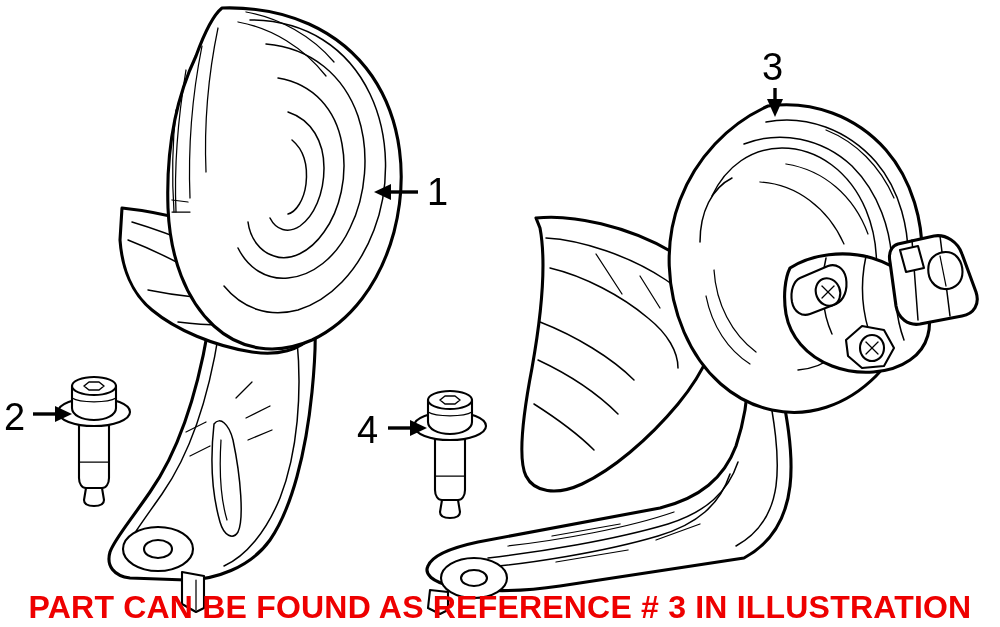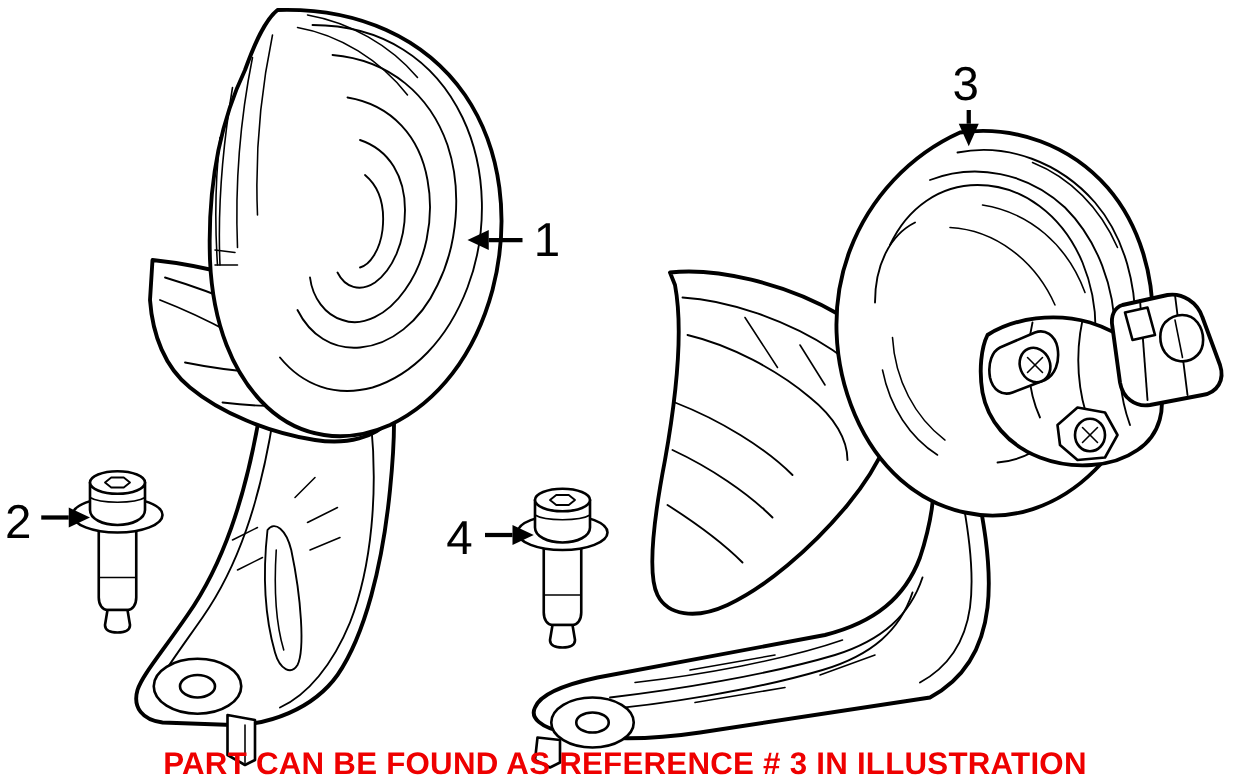--- a/index.html
+++ b/index.html
@@ -63,21 +63,21 @@
     fill: #000000;
     stroke: none;
   }
   #footer-note {
     position: absolute;
     left: 0;
     right: 0;
     bottom: 1px;
     text-align: center;
     font-family: "Liberation Sans", sans-serif;
-    font-size: 25px;
+    font-size: 32px;
     font-weight: bold;
     letter-spacing: 0.2px;
     white-space: nowrap;
   }
 </style>
 </head>
 <body>
 
 <div id="diagram-root" style="background: rgb(255, 255, 255);">
 

